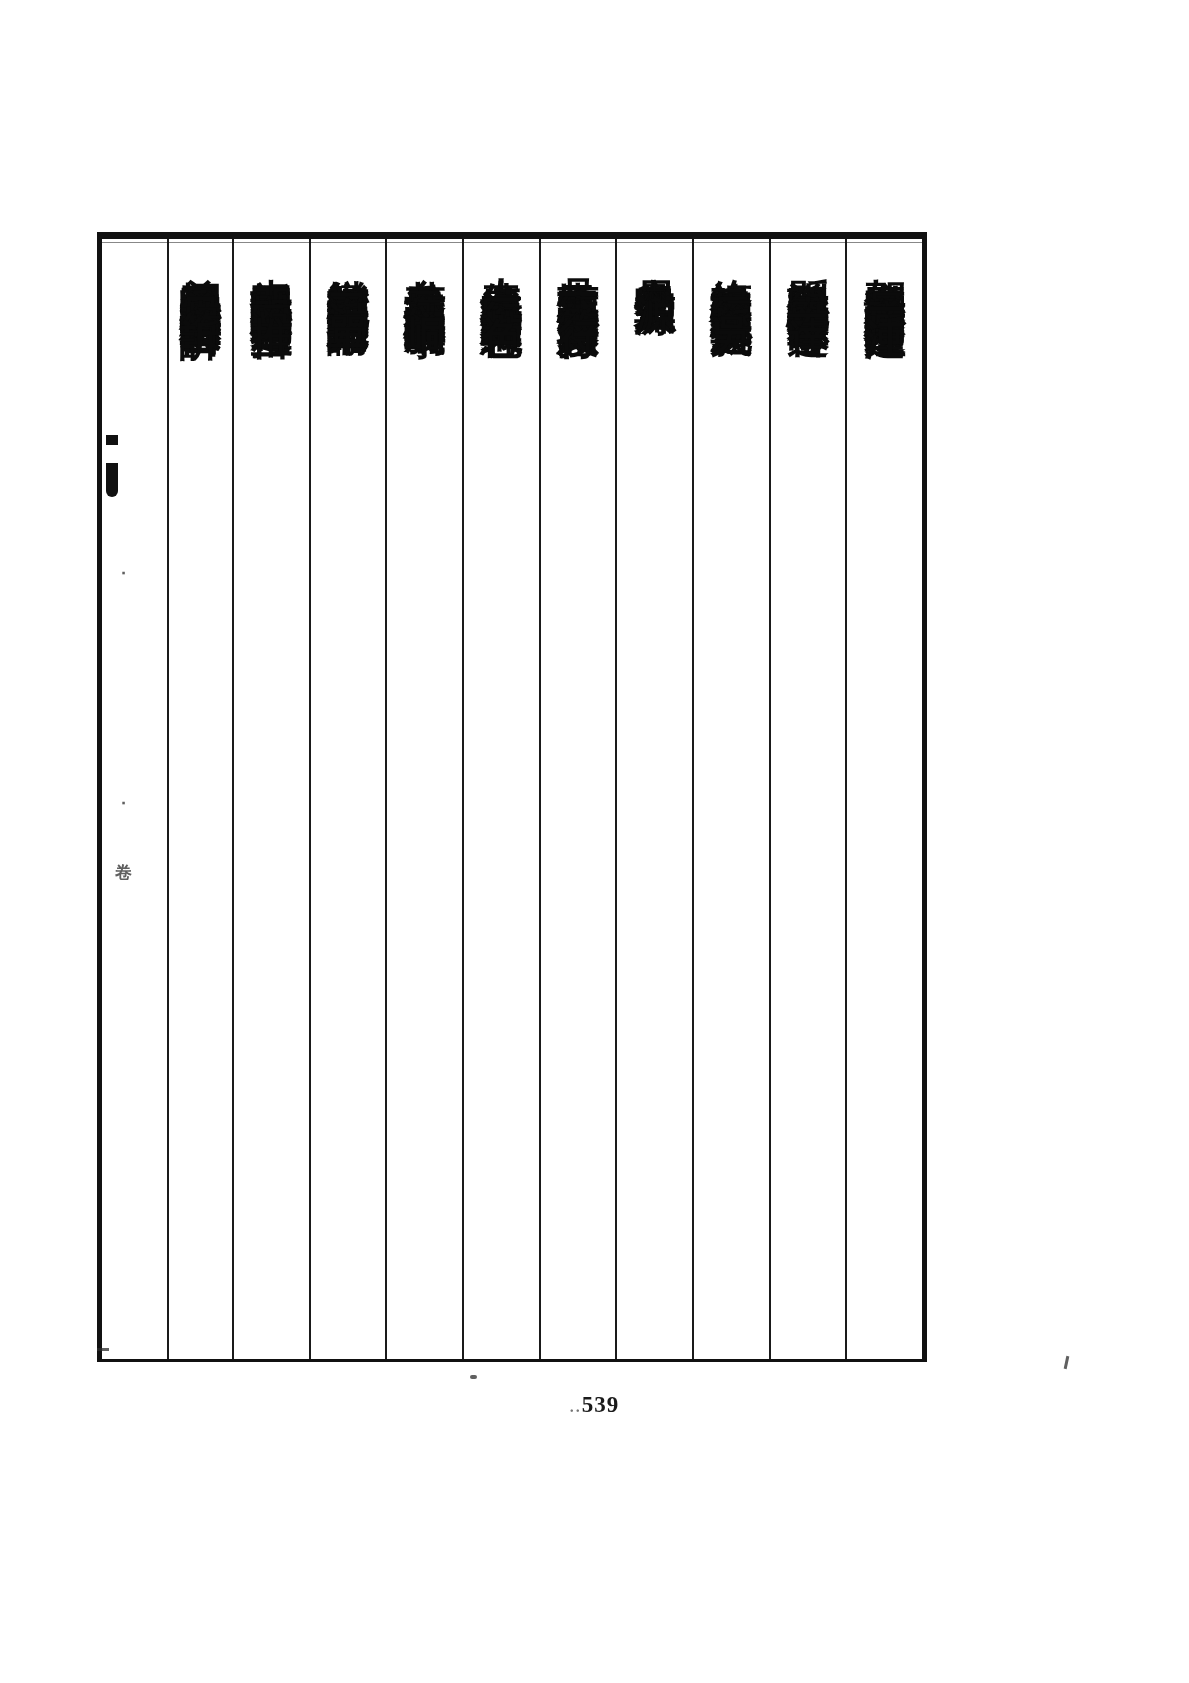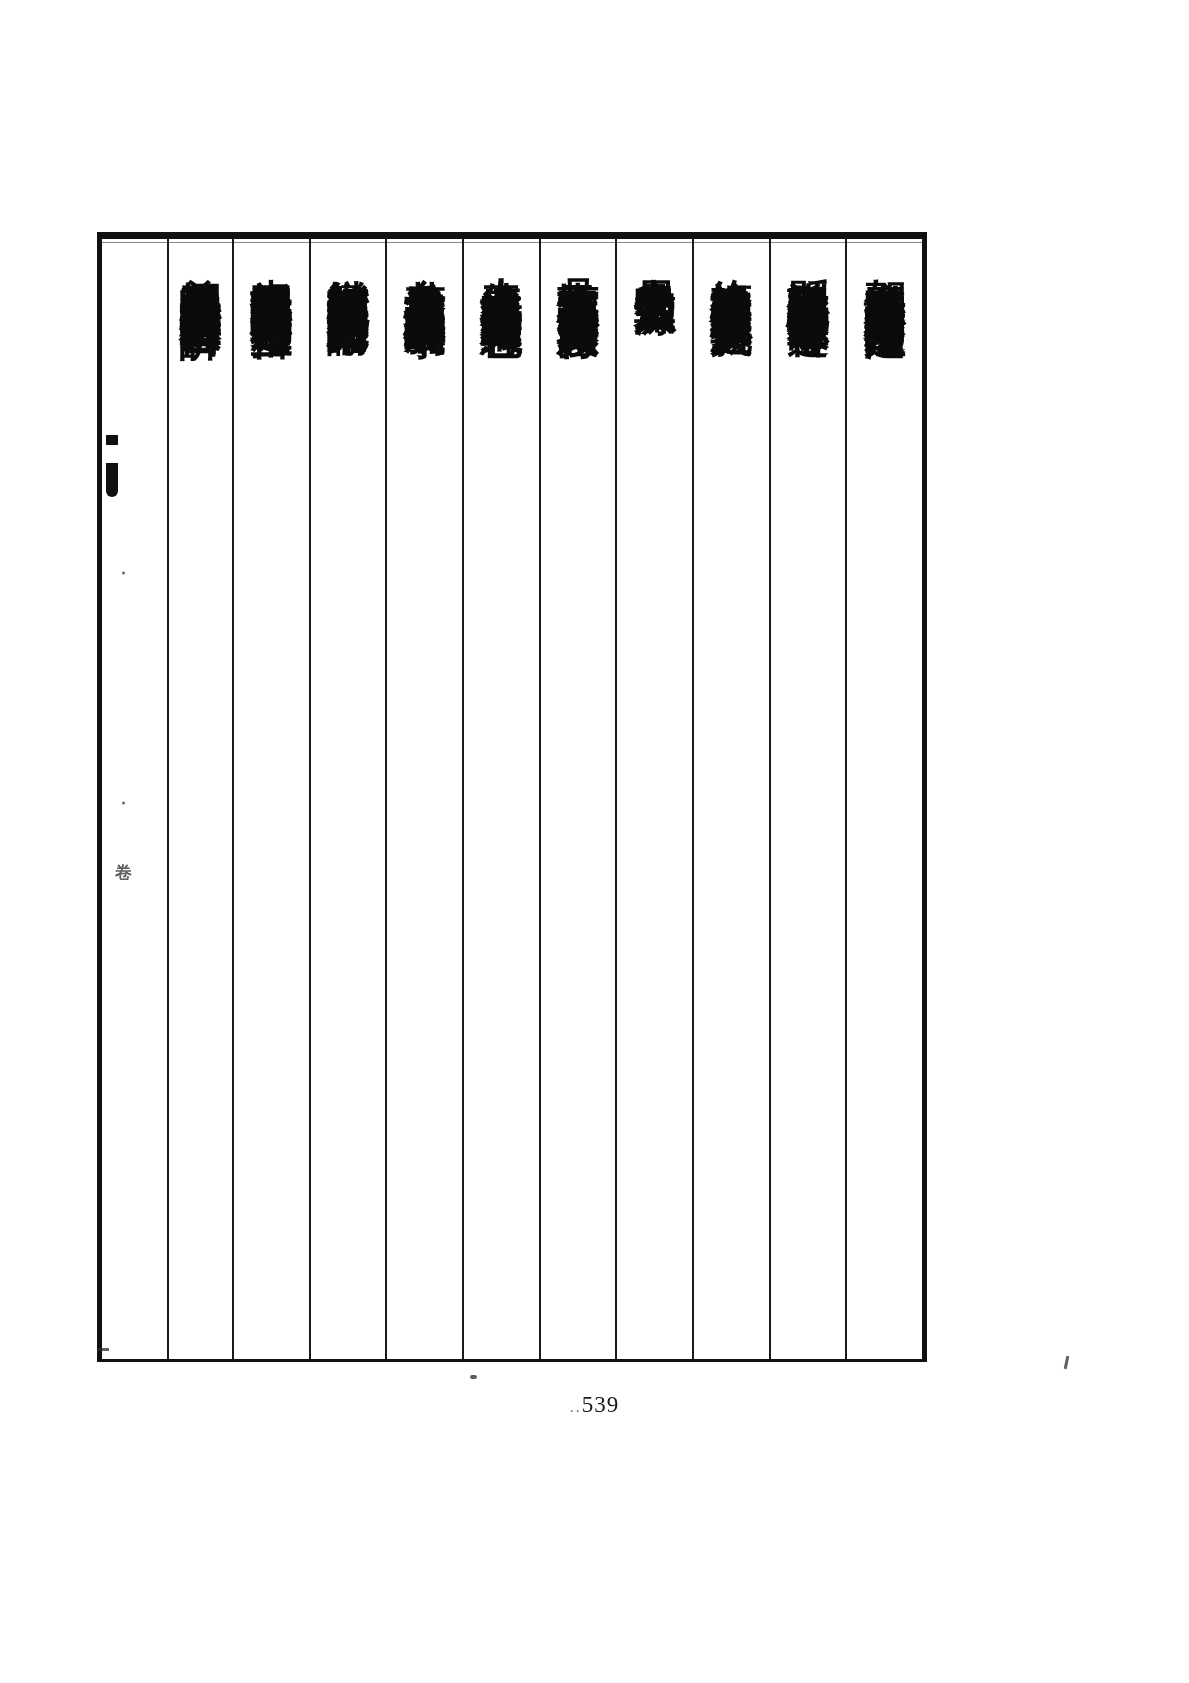--- a/index.html
+++ b/index.html
@@ -142,20 +142,21 @@
     position: absolute;
     left: 0;
     right: 0;
     top: 1392px;
     text-align: center;
     font-family: "Liberation Serif", serif;
     font-size: 23px;
     color: #1a1a1a;
     letter-spacing: 1px;
     z-index: 3;
+    font-weight: bold;
   }
   #page-number .dots {
     font-size: 16px;
     opacity: .6;
     letter-spacing: 2px;
   }
 
   
   .speck {
     position: absolute;

